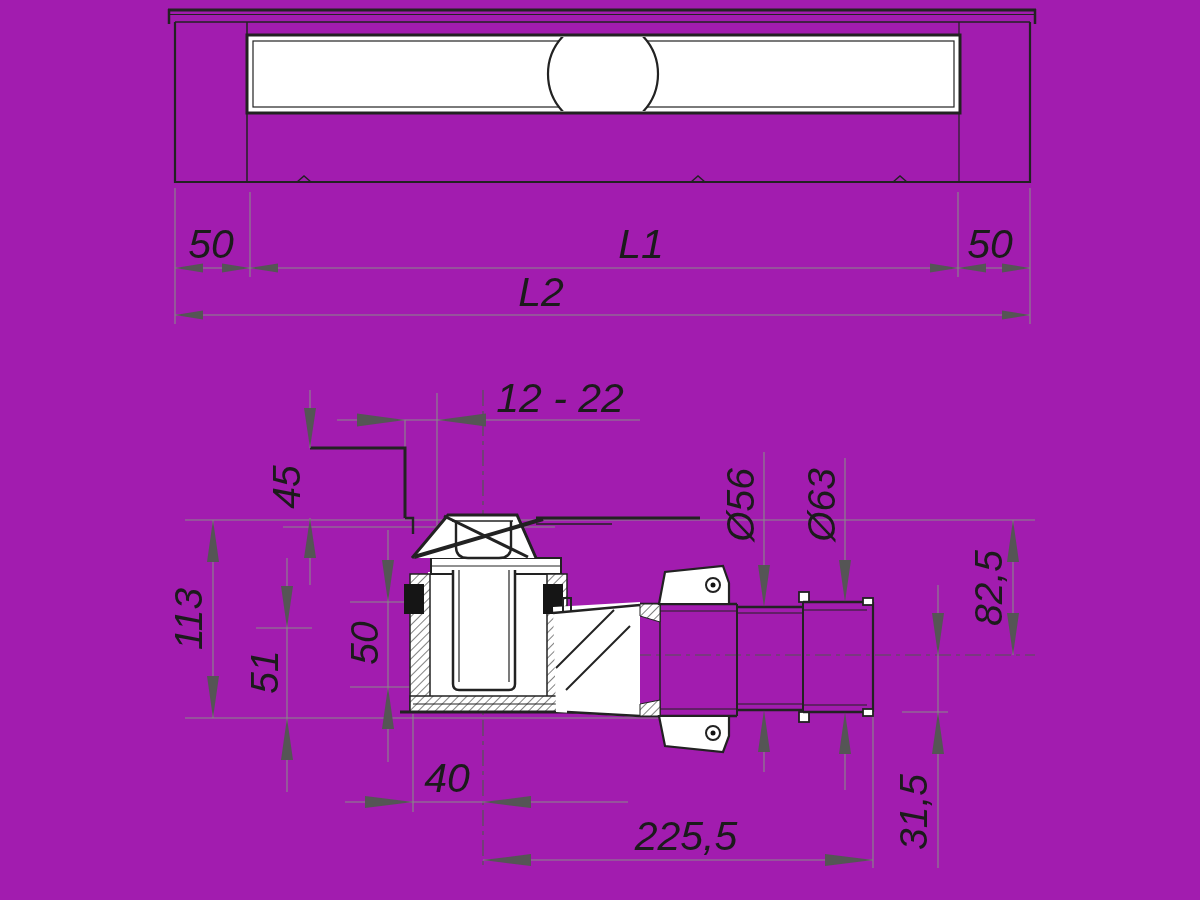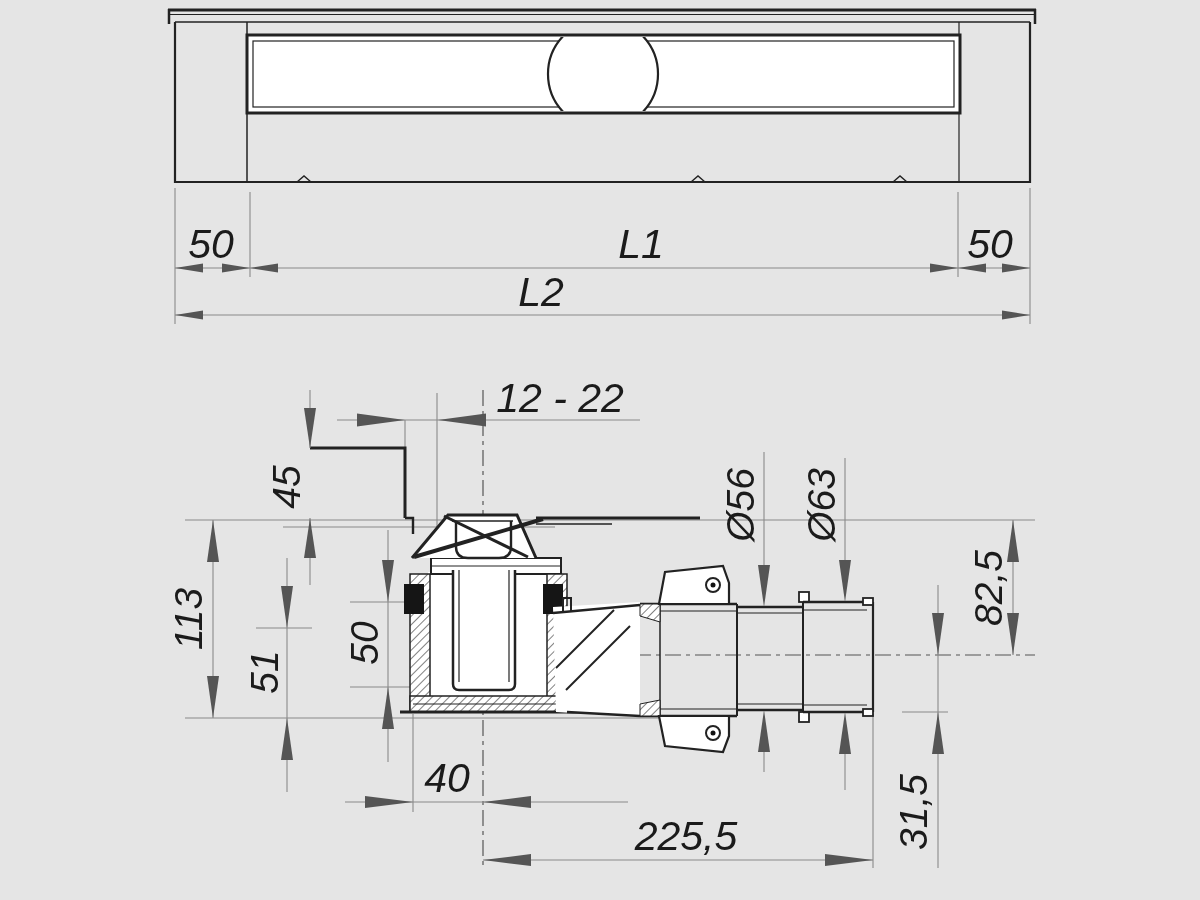--- a/index.html
+++ b/index.html
@@ -1,16 +1,16 @@
 <!DOCTYPE html>
 <html><head>
 <meta charset="utf-8">
 <style>
   html,body{margin:0;padding:0;background:#ffffff;}
-  .canvas{position:relative;width:1200px;height:900px;background:#e5e5e5;overflow:hidden;
+  .canvas{position:relative;width:1200px;height:900px;background:#a21caf;overflow:hidden;
           font-family:"Liberation Sans", sans-serif;}
   svg text{font-family:"Liberation Sans", sans-serif;font-style:italic;fill:#1b1b1b;}
   .dim-txt{font-size:41px;}
   .dim-txt-sm{font-size:39px;}
 </style>
 </head>
 <body>
 
 <div class="canvas">
 <svg width="1200" height="900" viewBox="0 0 1200 900">

